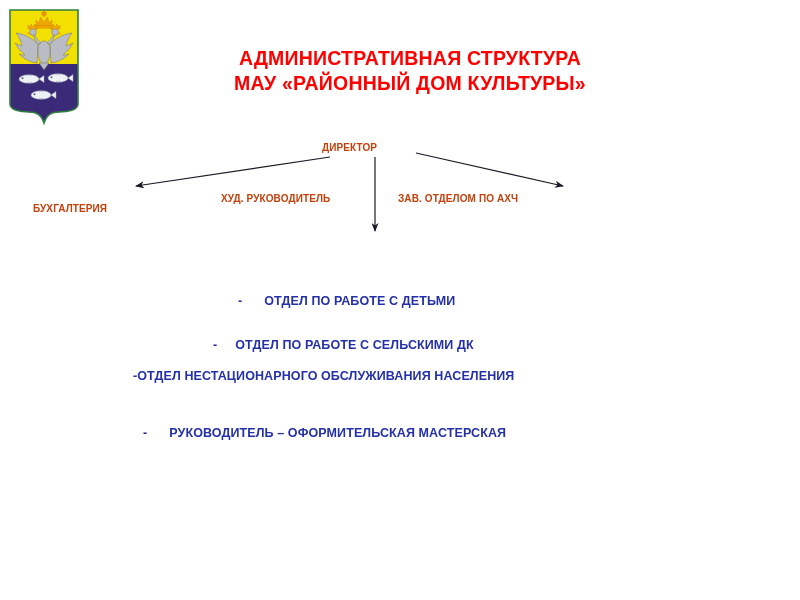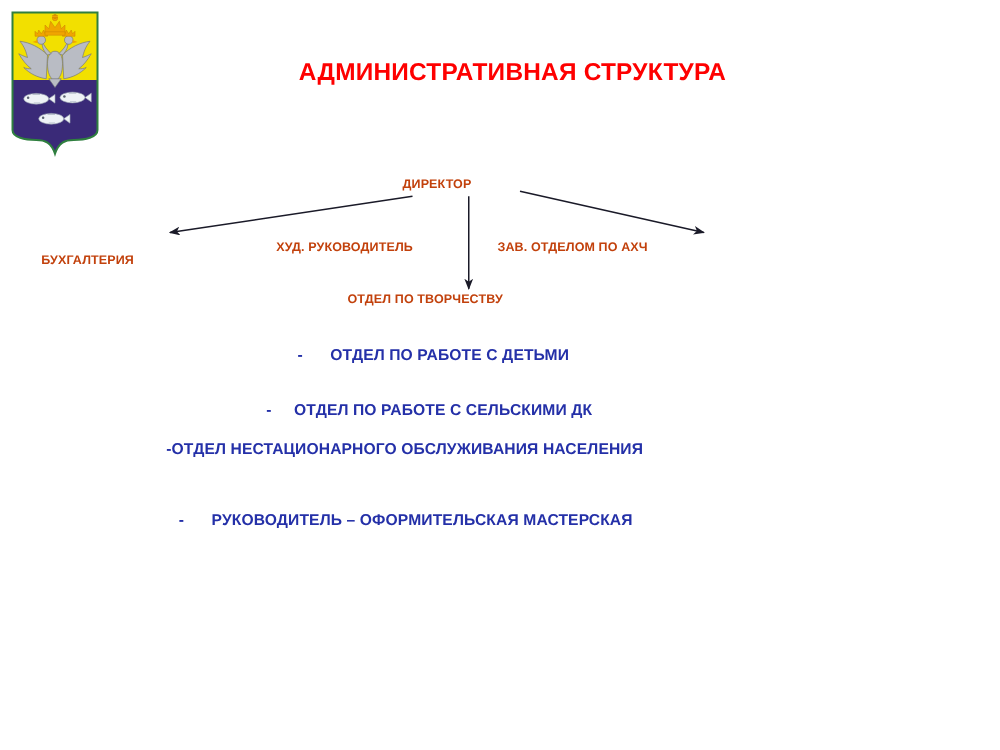--- a/index.html
+++ b/index.html
@@ -80,20 +80,21 @@
   #node-ahch       { left: 398px; top: 193px; }
   #node-tvorchestvo{ left: 278px; top: 234px; }
 
   .list-item {
     position: absolute;
     color: #2430a8;
     font-size: 12.5px;
     font-weight: bold;
     white-space: nowrap;
     letter-spacing: 0.1px;
+    margin-top: 17px;
   }
   .list-item .dash {
     display: inline-block;
   }
 
   #item-0 { left: 238px; top: 277px; }
   #item-1 { left: 213px; top: 321px; }
   #item-2 { left: 133px; top: 352px; }
   #item-3 { left: 143px; top: 409px; }
   #item-4 { left: 200px; top: 453px; }
@@ -195,20 +196,21 @@
 
       <path d="M2,2 H70 V96 C70,102 60,104 51,104
                C44,104 39,106 36,115
                C33,106 28,104 21,104
                C12,104 2,102 2,96 Z" fill="none" stroke="#2f7f3f" stroke-width="1.6"></path>
     </svg>
   </div>
 
   <div id="title">
     <span class="tline">АДМИНИСТРАТИВНАЯ СТРУКТУРА</span>
+    <span class="tline">МАУ «РАЙОННЫЙ ДОМ КУЛЬТУРЫ»</span>
   </div>
 
   <svg id="connectors" viewBox="0 0 800 600">
     <defs>
       <marker id="arrowHead" markerWidth="9" markerHeight="7" refX="8" refY="3.5" orient="auto" markerUnits="userSpaceOnUse">
         <path d="M0,0 L9,3.5 L0,7 L2.4,3.5 Z" fill="#1a1a28"></path>
       </marker>
     </defs>
 
     <line x1="330" y1="157" x2="136" y2="186" stroke="#1a1a28" stroke-width="1.2" marker-end="url(#arrowHead)"></line>
@@ -219,21 +221,20 @@
   </svg>
 
   <div class="node" id="node-director">ДИРЕКТОР</div>
 
   <div class="node" id="node-buh">БУХГАЛТЕРИЯ</div>
 
   <div class="node" id="node-hudruk">ХУД. РУКОВОДИТЕЛЬ</div>
 
   <div class="node" id="node-ahch">ЗАВ. ОТДЕЛОМ ПО АХЧ</div>
 
-  <div class="node" id="node-tvorchestvo">ОТДЕЛ ПО ТВОРЧЕСТВУ</div>
 
   <div class="list-item" id="item-0">
     <span class="dash dash-gap-wide">-</span><span>ОТДЕЛ ПО РАБОТЕ С ДЕТЬМИ</span>
   </div>
 
   <div class="list-item" id="item-1">
     <span class="dash dash-gap-med">-</span><span>ОТДЕЛ ПО РАБОТЕ С СЕЛЬСКИМИ ДК</span>
   </div>
 
   <div class="list-item" id="item-2">

